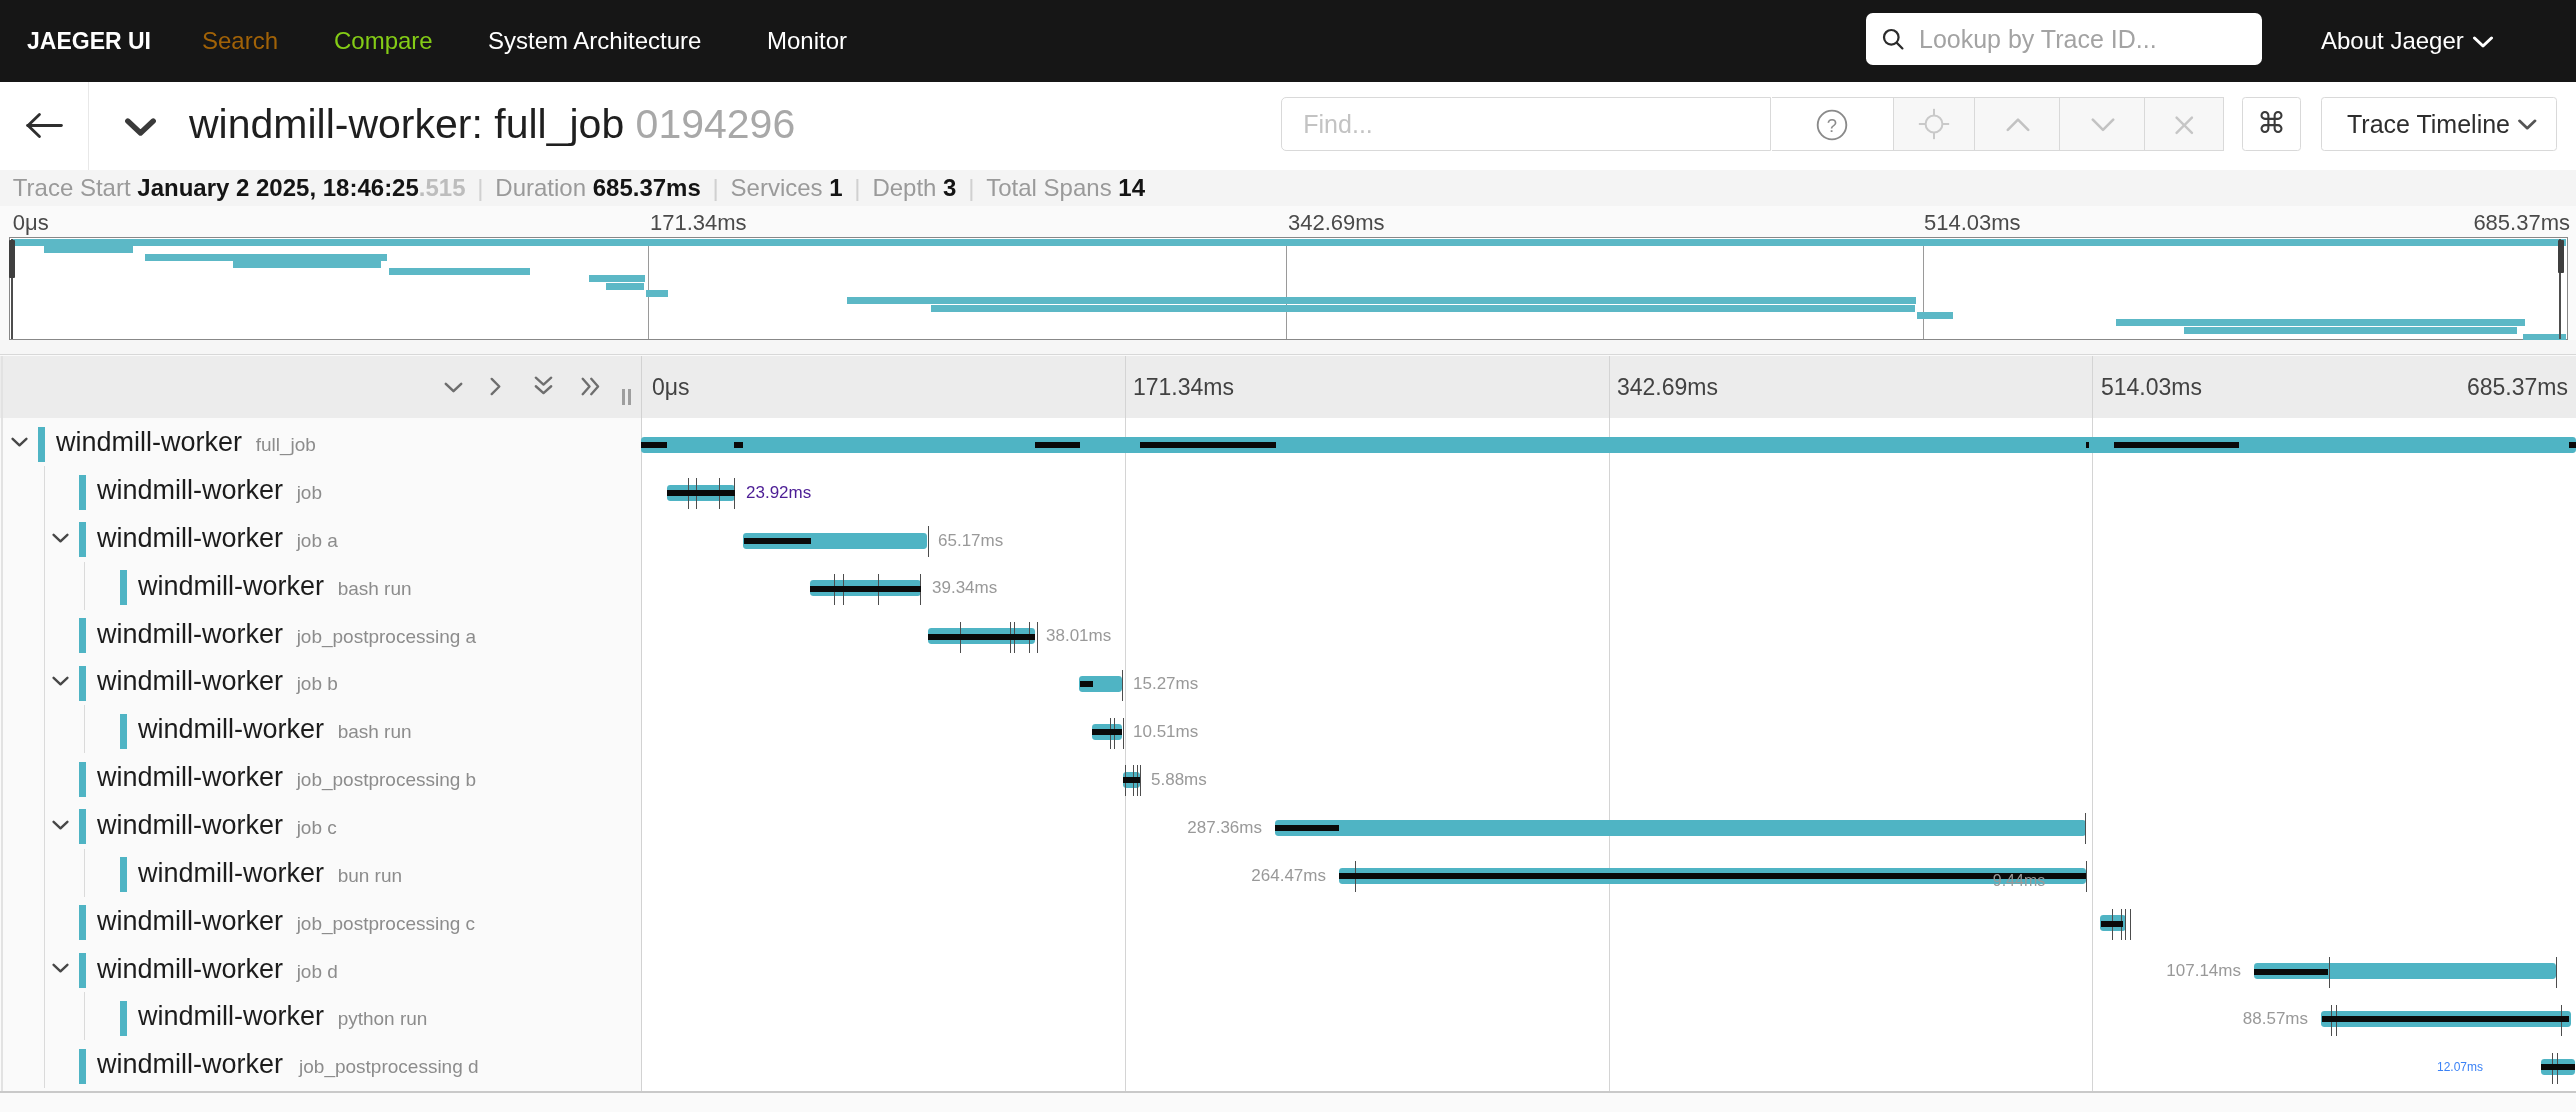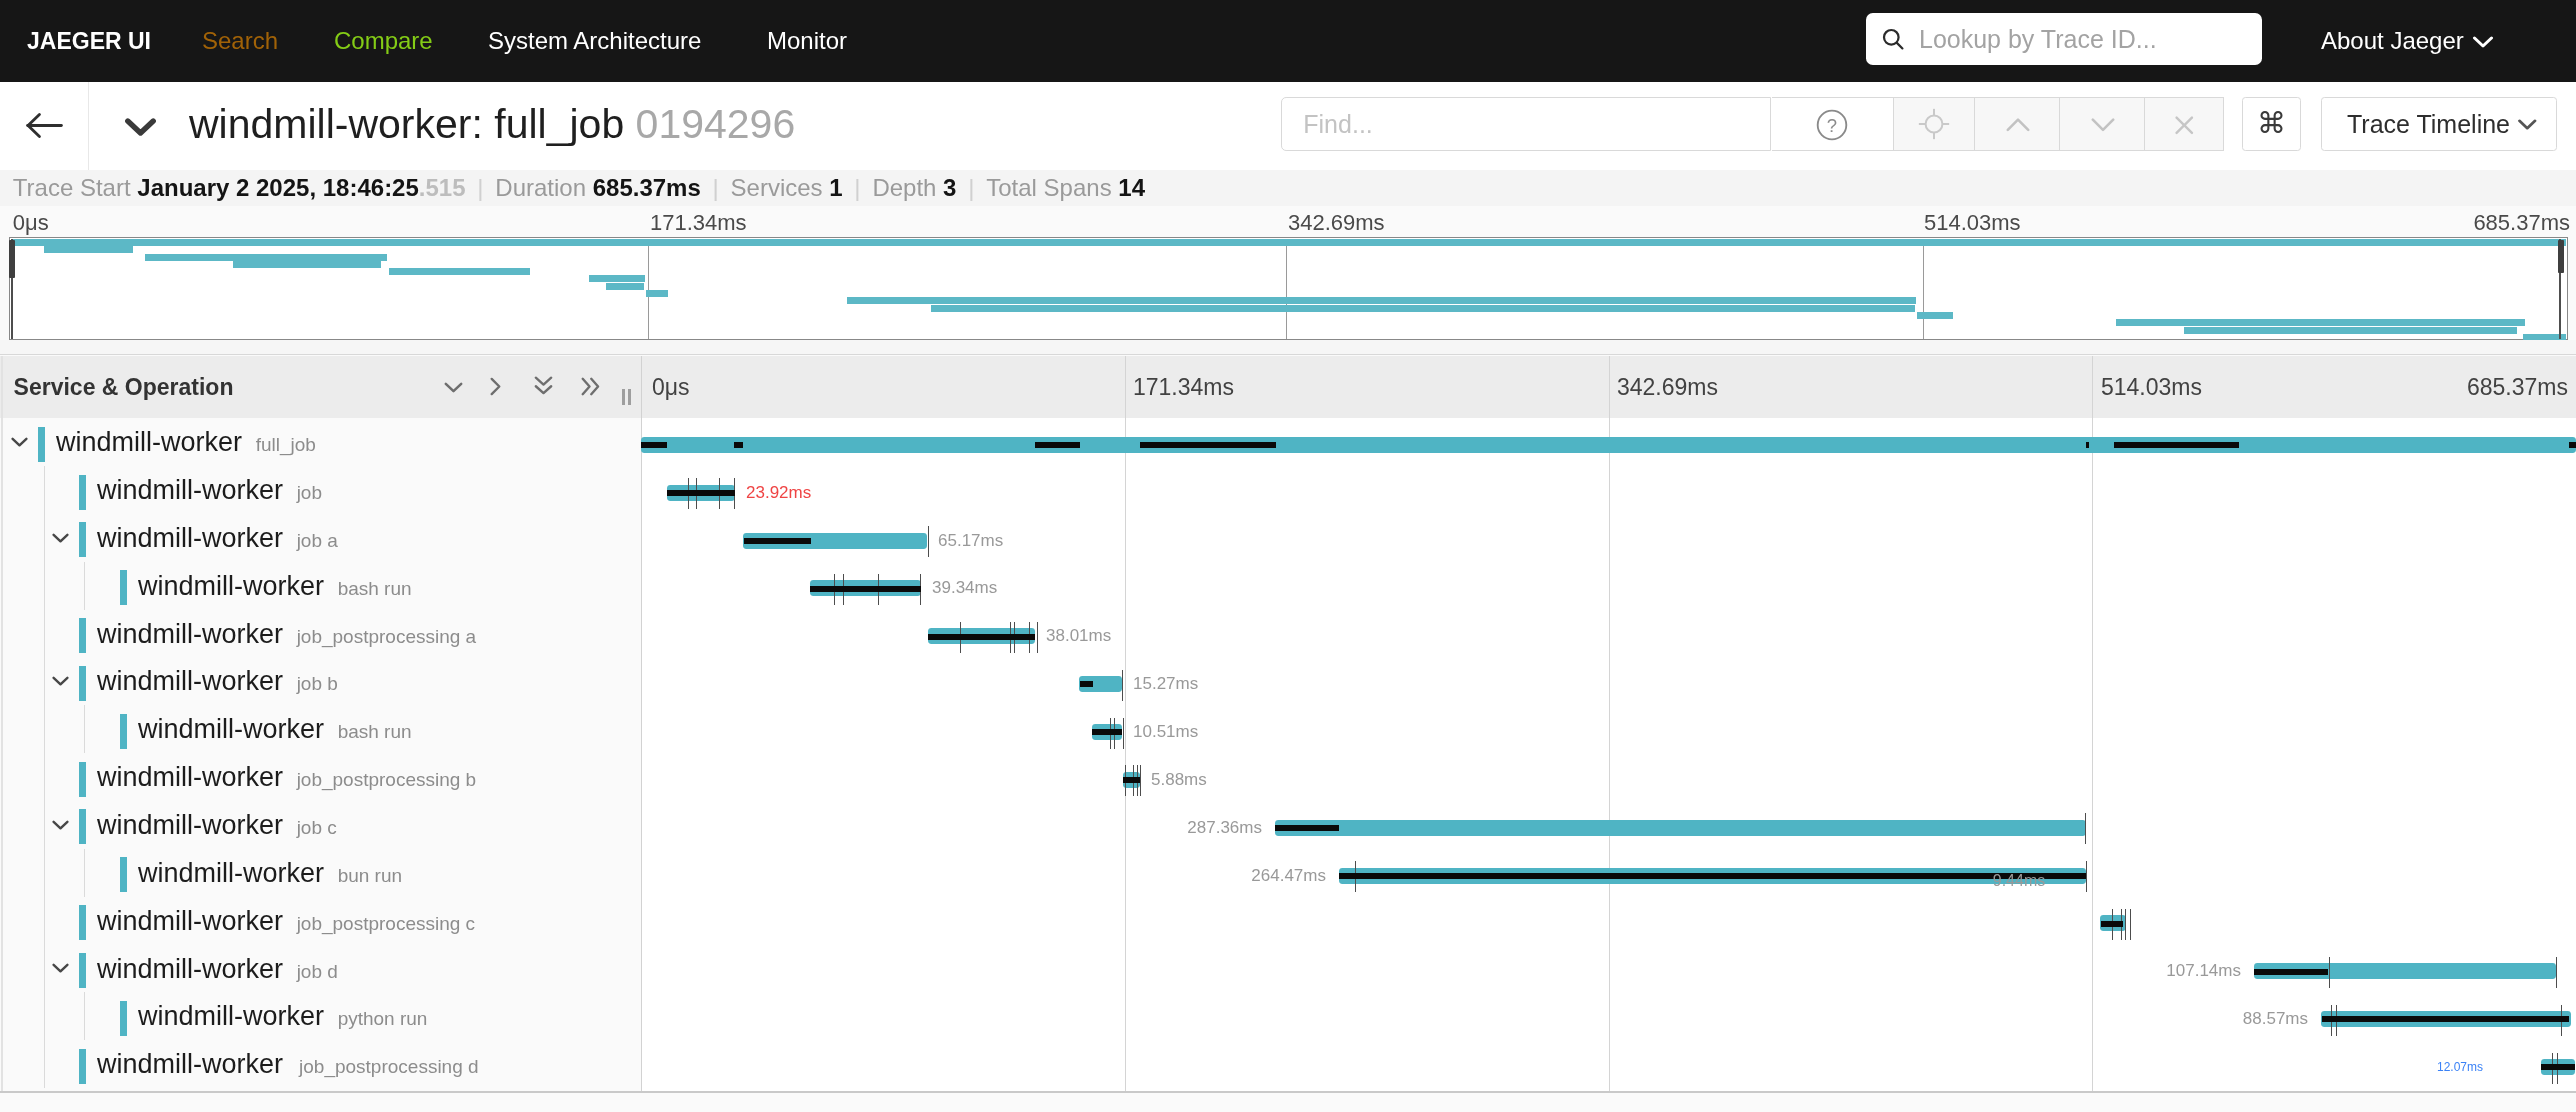--- a/index.html
+++ b/index.html
@@ -102,21 +102,20 @@
 <div class="abs" style="left:1917px;top:312px;width:36px;height:6.5px;background:#5cb8c6"></div>
 <div class="abs" style="left:2116px;top:319px;width:409px;height:6.5px;background:#5cb8c6"></div>
 <div class="abs" style="left:2184px;top:327px;width:333px;height:6.5px;background:#5cb8c6"></div>
 <div class="abs" style="left:2523px;top:334px;width:43px;height:6.5px;background:#5cb8c6"></div>
 <div class="abs" style="left:10.7px;top:239px;width:2.1px;height:100px;background:#4e4e4e"></div>
 <div class="abs" style="left:9px;top:240px;width:5.5px;height:38px;background:#3f3f3f;border-radius:0.9px"></div>
 <div class="abs" style="left:2559px;top:239px;width:2.1px;height:100px;background:#4e4e4e"></div>
 <div class="abs" style="left:2558px;top:240px;width:5.5px;height:33px;background:#3f3f3f;border-radius:0.9px"></div>
 <div class="abs" style="left:0;top:340px;width:2576px;height:15.4px;background:#f6f6f6;border-bottom:0.9px solid #d8d8d8"></div>
 <div class="abs" style="left:0;top:356px;width:2576px;height:62px;background:#ececec">
-<div class="abs" style="left:13.6px;top:0;height:62px;line-height:62px;font-size:23px;font-weight:600;color:#333">Service &amp; Operation</div>
 <svg style="position:absolute;left:444px;top:25.6px" width="19" height="11" viewBox="0 0 21 12">
       <path d="M2 2 L10.5 10 L19 2" fill="none" stroke="#6e6e6e" stroke-width="2.8" stroke-linecap="round" stroke-linejoin="round"></path>
     </svg>
 <svg class="abs" style="left:490px;top:21.3px" width="11" height="19" viewBox="0 0 13 22">
       <path d="M2 2 L11 11 L2 20" fill="none" stroke="#6e6e6e" stroke-width="2.8" stroke-linecap="round" stroke-linejoin="round"></path>
     </svg>
 <svg class="abs" style="left:534px;top:19.6px" width="19" height="20.5" viewBox="0 0 22 24">
       <path d="M2 2 L11 10 L20 2" fill="none" stroke="#6e6e6e" stroke-width="2.8" stroke-linecap="round" stroke-linejoin="round"></path>
       <path d="M2 12 L11 20 L20 12" fill="none" stroke="#6e6e6e" stroke-width="2.8" stroke-linecap="round" stroke-linejoin="round"></path>
     </svg>
@@ -158,21 +157,21 @@
 <div class="abs" style="left:2114px;top:442px;width:125px;height:6px;background:#0a0a0a"></div>
 <div class="abs" style="left:2569px;top:442px;width:6.8px;height:6px;background:#0a0a0a"></div>
 <div class="abs" style="left:79px;top:475px;width:6.8px;height:35px;background:#4fb4c4"></div>
 <div class="abs" style="left:97px;top:466px;height:48px;line-height:48px;font-size:27px;color:#1c1c1c;white-space:nowrap">windmill-worker<span style="font-size:19px;color:#8c8c8c;margin-left:13.6px">job</span></div>
 <div class="abs" style="left:667px;top:485px;width:68px;height:16px;background:#4fb4c4;border-radius:3.4px"></div>
 <div class="abs" style="left:688px;top:478px;width:1.2px;height:31px;background:#4d4d4d"></div>
 <div class="abs" style="left:696px;top:478px;width:1.2px;height:31px;background:#4d4d4d"></div>
 <div class="abs" style="left:719px;top:478px;width:1.2px;height:31px;background:#4d4d4d"></div>
 <div class="abs" style="left:734px;top:478px;width:1.2px;height:31px;background:#4d4d4d"></div>
 <div class="abs" style="left:667px;top:490px;width:68px;height:6px;background:#0a0a0a"></div>
-<div class="abs" style="left:746px;top:485px;height:16px;line-height:16px;font-size:17px;color:#ef4444">23.92ms</div>
+<div class="abs" style="left:746px;top:485px;height:16px;line-height:16px;font-size:17px;color:#4c1d95">23.92ms</div>
 <svg style="position:absolute;left:52px;top:533px" width="17" height="10.2" viewBox="0 0 21 12">
     <path d="M2 2 L10.5 10 L19 2" fill="none" stroke="#474747" stroke-width="3.0" stroke-linecap="round" stroke-linejoin="round"></path>
   </svg>
 <div class="abs" style="left:79px;top:522px;width:6.8px;height:35px;background:#4fb4c4"></div>
 <div class="abs" style="left:97px;top:514px;height:48px;line-height:48px;font-size:27px;color:#1c1c1c;white-space:nowrap">windmill-worker<span style="font-size:19px;color:#8c8c8c;margin-left:13.6px">job a</span></div>
 <div class="abs" style="left:743px;top:533px;width:184px;height:16px;background:#4fb4c4;border-radius:3.4px"></div>
 <div class="abs" style="left:928px;top:526px;width:1.2px;height:31px;background:#4d4d4d"></div>
 <div class="abs" style="left:744px;top:538px;width:67px;height:6px;background:#0a0a0a"></div>
 <div class="abs" style="left:938px;top:533px;height:16px;line-height:16px;font-size:17px;color:#999">65.17ms</div>
 <div class="abs" style="left:120px;top:570px;width:6.8px;height:35px;background:#4fb4c4"></div>

